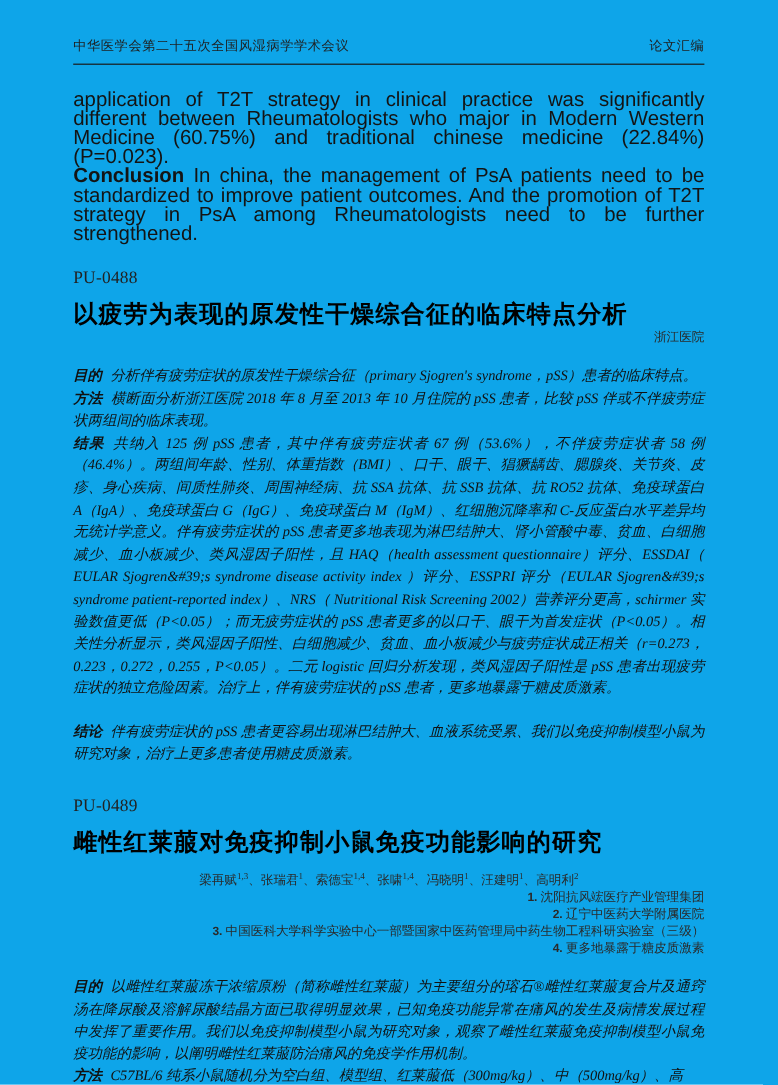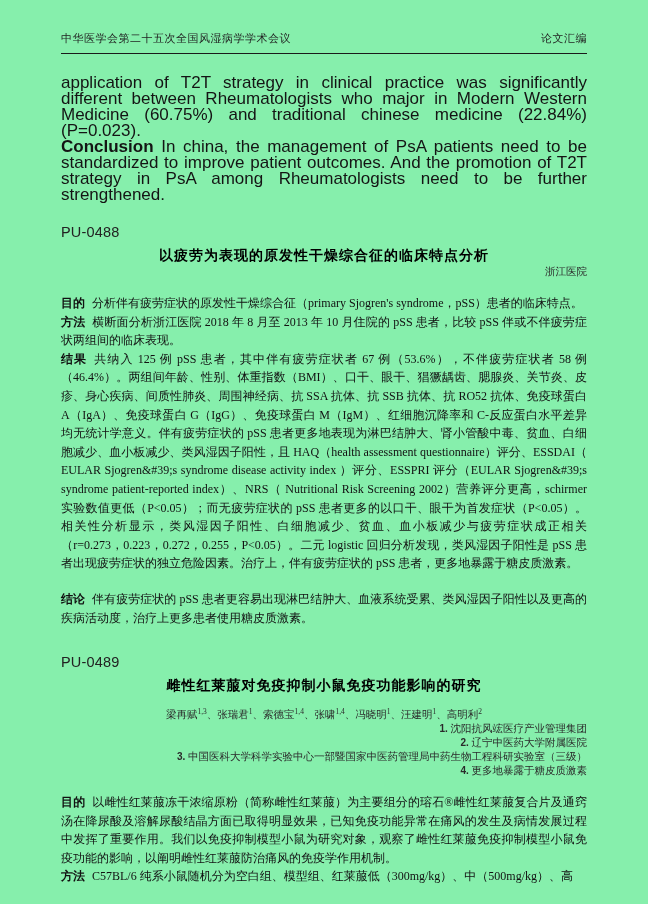--- a/index.html
+++ b/index.html
@@ -5,21 +5,21 @@
   html, body {
     margin: 0;
     padding: 0;
     background: #ffffff;
   }
   .page {
     position: relative;
     width: 648px;
     height: 904px;
     margin: 0 auto;
-    background: #86efac;
+    background: #0ea5e9;
     color: #000000;
     overflow: hidden;
     font-family: "Liberation Sans", "DejaVu Sans", sans-serif;
     box-sizing: border-box;
     padding: 0 61px;
   }
   
   .running-header {
     display: flex;
     justify-content: space-between;
@@ -40,24 +40,25 @@
     text-align: justify;
     color: #141414;
   }
   .english-block p { margin: 0; }
   .b-label { font-weight: bold; }
   
   .pu-code {
     font-size: 14.5px;
     color: #222222;
     letter-spacing: 0.2px;
+    font-family: Liberation Serif, serif;
   }
   .abs-title {
-    text-align: center;
-    font-size: 14px;
+    text-align: left;
+    font-size: 20px;
     font-weight: bold;
     letter-spacing: 1px;
     margin-top: 7px;
     color: #000000;
     font-family: Liberation Mono, monospace;
   }
   .authors-line {
     text-align: center;
     font-family: "Liberation Serif", "DejaVu Serif", serif;
     font-size: 10.5px;
@@ -70,21 +71,21 @@
     line-height: 0;
   }
   .affil-line {
     text-align: right;
     font-family: "Liberation Serif", "DejaVu Serif", serif;
     font-size: 10.5px;
     color: #2a2a2a;
     line-height: 14px;
   }
   .affil-num { font-family: "Liberation Sans", "DejaVu Sans", sans-serif; font-weight: bold; font-size: 10px; }
-  .sections { margin-top: 15px; }
+  .sections { margin-top: 15px; font-style: italic; }
   .body-par {
     margin: 0;
     font-family: "Liberation Serif", "DejaVu Serif", serif;
     font-size: 12px;
     line-height: 18.6px;
     text-align: justify;
     color: #111111;
   }
   .sec-label {
     font-weight: bold;
@@ -112,21 +113,21 @@
 
   <div class="abstract-1">
     <div class="pu-code">PU-0488</div>
     <div class="abs-title">以疲劳为表现的原发性干燥综合征的临床特点分析</div>
     <div class="affil-line">浙江医院</div>
 
     <div class="sections">
       <p class="body-par"><span class="sec-label">目的</span><span>分析伴有疲劳症状的原发性干燥综合征（primary Sjogren's syndrome，pSS）患者的临床特点。</span></p>
       <p class="body-par"><span class="sec-label">方法</span><span>横断面分析浙江医院 2018 年 8 月至 2013 年 10 月住院的 pSS 患者，比较 pSS 伴或不伴疲劳症状两组间的临床表现。</span></p>
       <p class="body-par"><span class="sec-label">结果</span><span>共纳入 125 例 pSS 患者，其中伴有疲劳症状者 67 例（53.6%），不伴疲劳症状者 58 例（46.4%）。两组间年龄、性别、体重指数（BMI）、口干、眼干、猖獗龋齿、腮腺炎、关节炎、皮疹、身心疾病、间质性肺炎、周围神经病、抗 SSA 抗体、抗 SSB 抗体、抗 RO52 抗体、免疫球蛋白 A（IgA）、免疫球蛋白 G（IgG）、免疫球蛋白 M（IgM）、红细胞沉降率和 C-反应蛋白水平差异均无统计学意义。伴有疲劳症状的 pSS 患者更多地表现为淋巴结肿大、肾小管酸中毒、贫血、白细胞减少、血小板减少、类风湿因子阳性，且 HAQ（health assessment questionnaire）评分、ESSDAI（ EULAR Sjogren&amp;#39;s syndrome disease activity index ）评分、ESSPRI 评分（EULAR Sjogren&amp;#39;s syndrome patient-reported index）、NRS（ Nutritional Risk Screening 2002）营养评分更高，schirmer 实验数值更低（P&lt;0.05）；而无疲劳症状的 pSS 患者更多的以口干、眼干为首发症状（P&lt;0.05）。相关性分析显示，类风湿因子阳性、白细胞减少、贫血、血小板减少与疲劳症状成正相关（r=0.273，0.223，0.272，0.255，P&lt;0.05）。二元 logistic 回归分析发现，类风湿因子阳性是 pSS 患者出现疲劳症状的独立危险因素。治疗上，伴有疲劳症状的 pSS 患者，更多地暴露于糖皮质激素。</span></p>
-      <p class="body-par par-gap"><span class="sec-label">结论</span><span>伴有疲劳症状的 pSS 患者更容易出现淋巴结肿大、血液系统受累、类风湿因子阳性以及更高的疾病活动度，治疗上更多患者使用糖皮质激素。</span></p>
+      <p class="body-par par-gap"><span class="sec-label">结论</span><span>伴有疲劳症状的 pSS 患者更容易出现淋巴结肿大、血液系统受累、我们以免疫抑制模型小鼠为研究对象，治疗上更多患者使用糖皮质激素。</span></p>
     </div>
   </div>
 
   <div class="abstract-2">
     <div class="pu-code">PU-0489</div>
     <div class="abs-title">雌性红莱菔对免疫抑制小鼠免疫功能影响的研究</div>
 
     <div class="authors-line"><span>梁再赋</span><sup>1,3</sup><span>、</span><span>张瑞君</span><sup>1</sup><span>、</span><span>索德宝</span><sup>1,4</sup><span>、</span><span>张啸</span><sup>1,4</sup><span>、</span><span>冯晓明</span><sup>1</sup><span>、</span><span>汪建明</span><sup>1</sup><span>、</span><span>高明利</span><sup>2</sup></div>
 
     <div class="affil-line"><span class="affil-num">1.</span> <span>沈阳抗风竤医疗产业管理集团</span></div>

